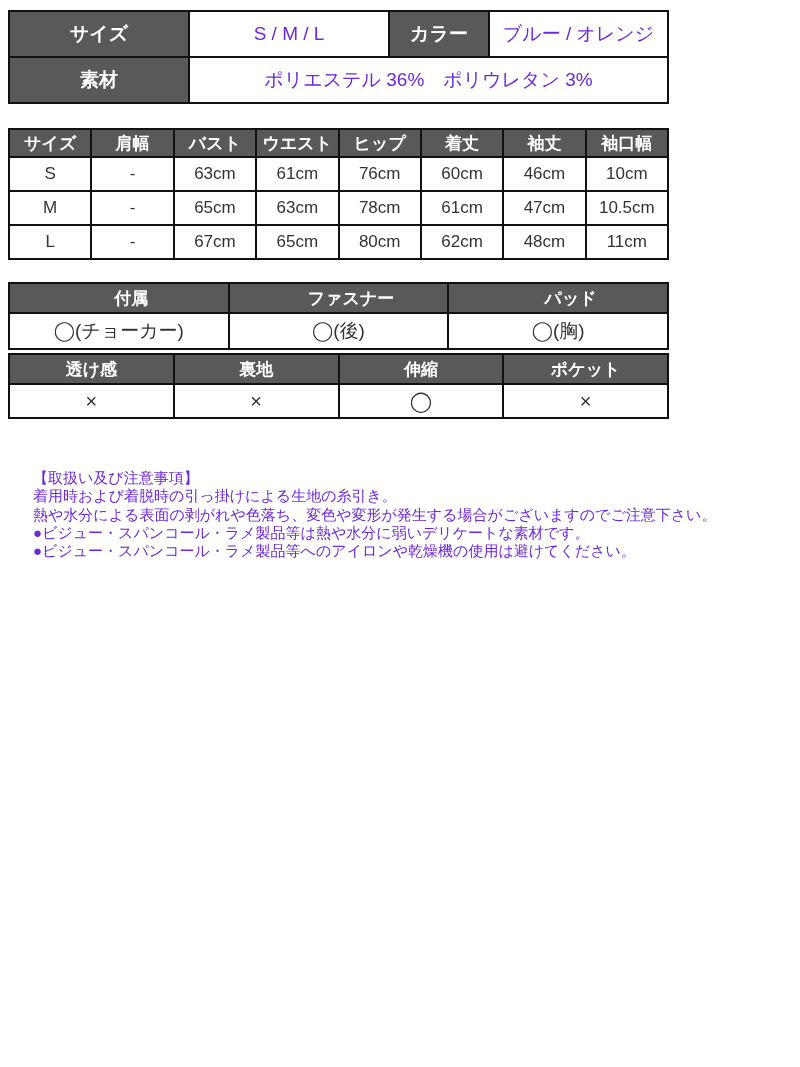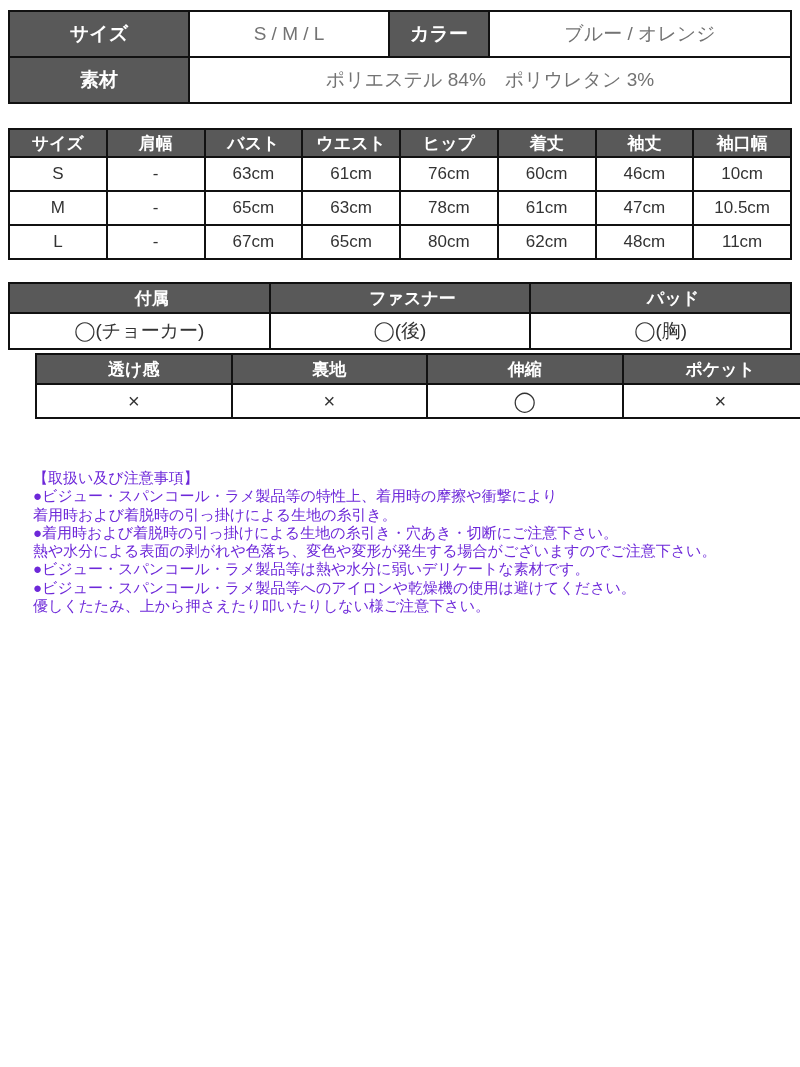--- a/index.html
+++ b/index.html
@@ -3,43 +3,43 @@
 <meta charset="utf-8">
 <style>
   html,body{margin:0;padding:0;}
   body{
     width:800px;height:1067px;background:#ffffff;
     font-family:"Liberation Sans","DejaVu Sans",sans-serif;
     color:#333;overflow:hidden;
   }
   .wrap{padding:10px 8px 0 8px;}
   table.tbl{
-    border-collapse:collapse;table-layout:fixed;width:784px;
+    border-collapse:collapse;table-layout:fixed;width:661px;
   }
   .tbl th,.tbl td{
     border:2px solid #111111;text-align:center;vertical-align:middle;
     padding:0;overflow:hidden;
   }
   .tbl th{
     background:#595959;color:#ffffff;font-weight:bold;
   }
   
   table.info{margin-bottom:24px;}
   .info th,.info td{height:44px;font-size:19px;}
-  .info td{color:#737373;}
+  .info td{color:#6d28d9;}
   
   table.meas{margin-bottom:22px;}
   .meas th{height:26px;font-size:17px;}
   .meas td{height:32px;font-size:17px;}
   
   table.feat{margin-bottom:3px;}
   .feat th{height:28px;font-size:17px;padding-left:25px;}
   .feat td{height:34px;font-size:19px;margin-left:42px;}
   
-  table.prop{margin-bottom:0;margin-left:27px;}
+  table.prop{margin-bottom:0;}
   .prop th{height:28px;font-size:17px;}
   .prop td{height:32px;font-size:20px;}
   
   .notes{
     margin:50px 0 8px 25px;
     font-size:15px;line-height:18.3px;color:#6d28d9;
     white-space:nowrap;
   }
   .note-line{height:18.3px;}
 </style>
@@ -57,21 +57,21 @@
     </colgroup>
     <tbody>
       <tr>
         <th>サイズ</th>
         <td>S / M / L</td>
         <th>カラー</th>
         <td>ブルー / オレンジ</td>
       </tr>
       <tr>
         <th>素材</th>
-        <td colspan="3">ポリエステル 84%　ポリウレタン 3%</td>
+        <td colspan="3">ポリエステル 36%　ポリウレタン 3%</td>
       </tr>
     </tbody>
   </table>
 
   <table class="tbl meas">
     <tbody>
       <tr>
         <th>サイズ</th>
         <th>肩幅</th>
         <th>バスト</th>
@@ -141,22 +141,19 @@
         <td>×</td>
         <td>×</td>
         <td>◯</td>
         <td>×</td>
       </tr>
     </tbody>
   </table>
 
   <div class="notes">
     <div class="note-line">【取扱い及び注意事項】</div>
-    <div class="note-line">●ビジュー・スパンコール・ラメ製品等の特性上、着用時の摩擦や衝撃により</div>
     <div class="note-line">着用時および着脱時の引っ掛けによる生地の糸引き。</div>
-    <div class="note-line">●着用時および着脱時の引っ掛けによる生地の糸引き・穴あき・切断にご注意下さい。</div>
     <div class="note-line">熱や水分による表面の剥がれや色落ち、変色や変形が発生する場合がございますのでご注意下さい。</div>
     <div class="note-line">●ビジュー・スパンコール・ラメ製品等は熱や水分に弱いデリケートな素材です。</div>
     <div class="note-line">●ビジュー・スパンコール・ラメ製品等へのアイロンや乾燥機の使用は避けてください。</div>
-    <div class="note-line">優しくたたみ、上から押さえたり叩いたりしない様ご注意下さい。</div>
   </div>
 
 </div>
 
 </body></html>

